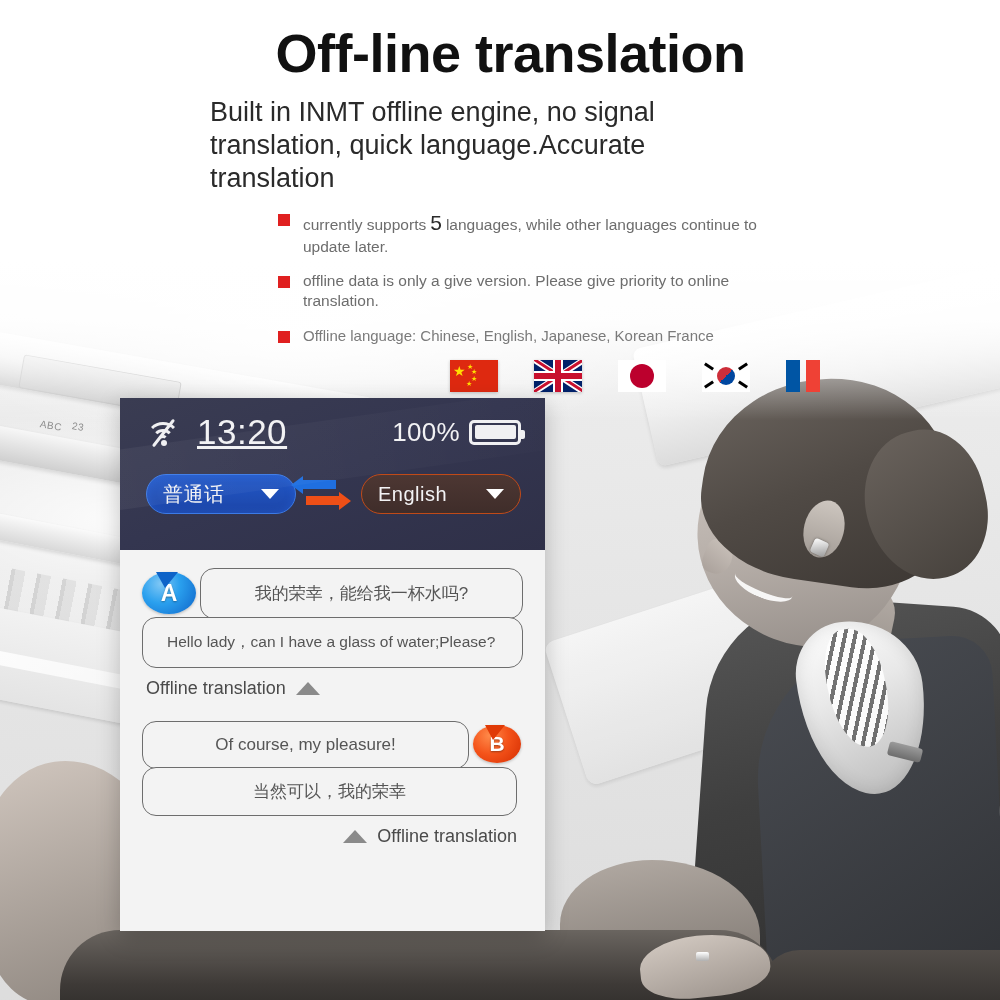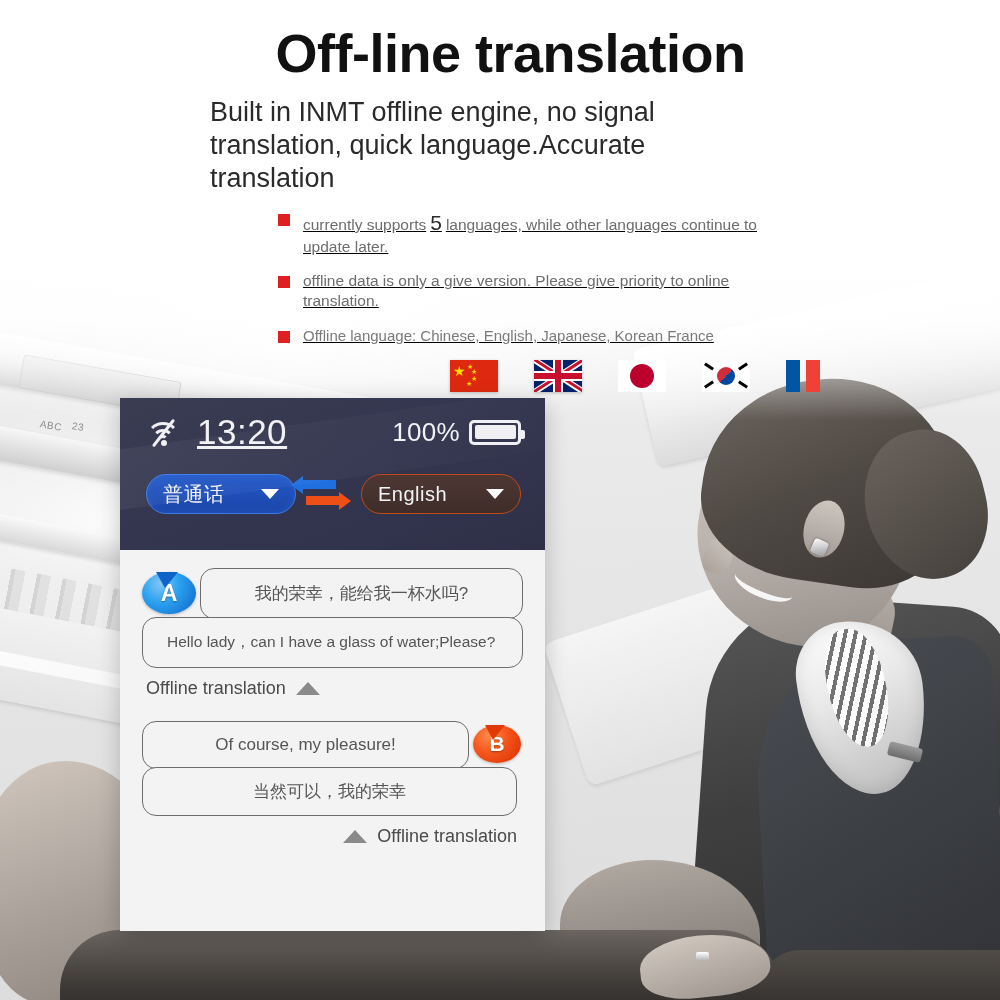--- a/index.html
+++ b/index.html
@@ -188,21 +188,21 @@
   .headline{
     text-align:center; font-size:54px; font-weight:700; color:#111;
     letter-spacing:-.5px; margin-top:22px;
     font-family:"Liberation Sans", sans-serif;
     margin-left:21px;
   }
   .subhead{
     width:560px; margin:12px auto 0 210px; font-size:27px; line-height:1.22;
     color:#2a2a2a; font-weight:400;
   }
-  .bullets{ margin:14px 0 0 278px; width:480px;text-decoration:underline; }
+  .bullets{ margin:14px 0 0 278px; width:480px; }
   .bullet{ display:flex; align-items:flex-start; margin-bottom:14px; }
   .sq{
     width:12px; height:12px; background:#e02020; flex:0 0 12px;
     margin-top:5px; margin-right:13px;
   }
   .btxt{ font-size:15.5px; line-height:1.32; color:#6d6d6d; }
   .btxt .big5{ font-size:21px; color:#2b2b2b; padding:0 4px; }
   .bullet.last .btxt{ color:#7a7a7a; font-size:15px; }
 
   

